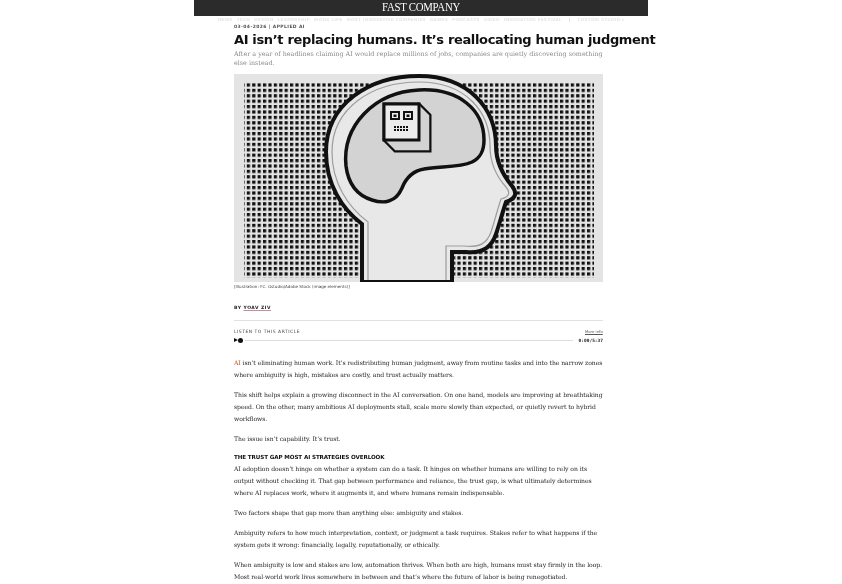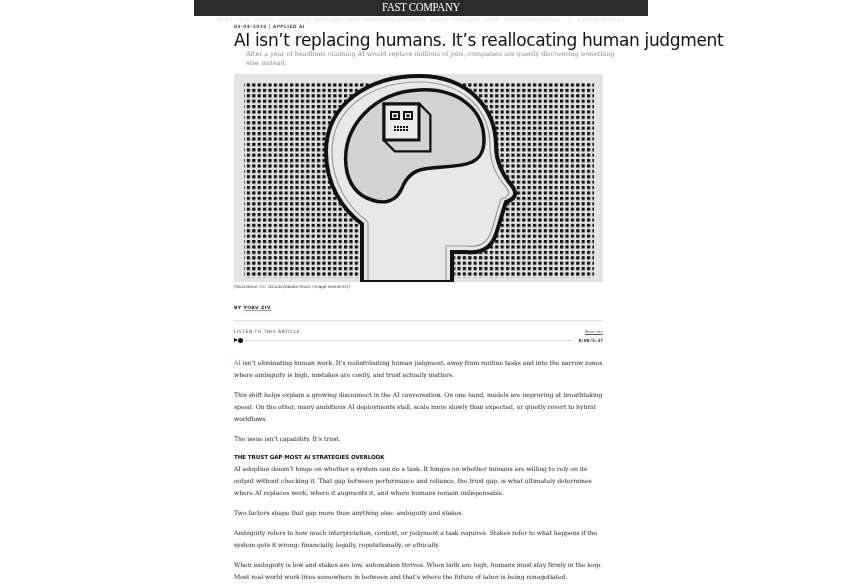--- a/index.html
+++ b/index.html
@@ -24,25 +24,25 @@
   .nav .sep { color: #bbb; margin: 0 3px; font-weight: normal; }
 
   .article { position: absolute; left: 234px; top: 22px; width: 370px; }
   .kicker {
     position: absolute; left: 0; top: 2px;
     font-family: "DejaVu Sans", sans-serif; font-size: 4.5px; font-weight: bold;
     letter-spacing: 0.4px; color: #555;
   }
   .headline {
     position: absolute; left: 0; top: 10px; width: 380px;
-    font-family: "DejaVu Sans", sans-serif; font-weight: normal; font-size: 17px;
+    font-family: "DejaVu Sans", sans-serif; font-weight: bold; font-size: 13px;
     letter-spacing: -0.35px; color: #111; white-space: nowrap; line-height: 16px;
   }
   .dek {
-    position: absolute; left: 12px; top: 28px; width: 370px;
+    position: absolute; left: 0; top: 28px; width: 370px;
     font-family: "DejaVu Serif", serif; font-size: 6.4px; line-height: 9px; color: #8a8a8a;
   }
 
   .hero {
     position: absolute; left: 234px; top: 74px; width: 369px; height: 208px;
     background: #e4e4e4; overflow: hidden;
   }
   .caption {
     position: absolute; left: 234px; top: 284px;
     font-family: "DejaVu Sans", sans-serif; font-size: 4.1px; color: #444;

